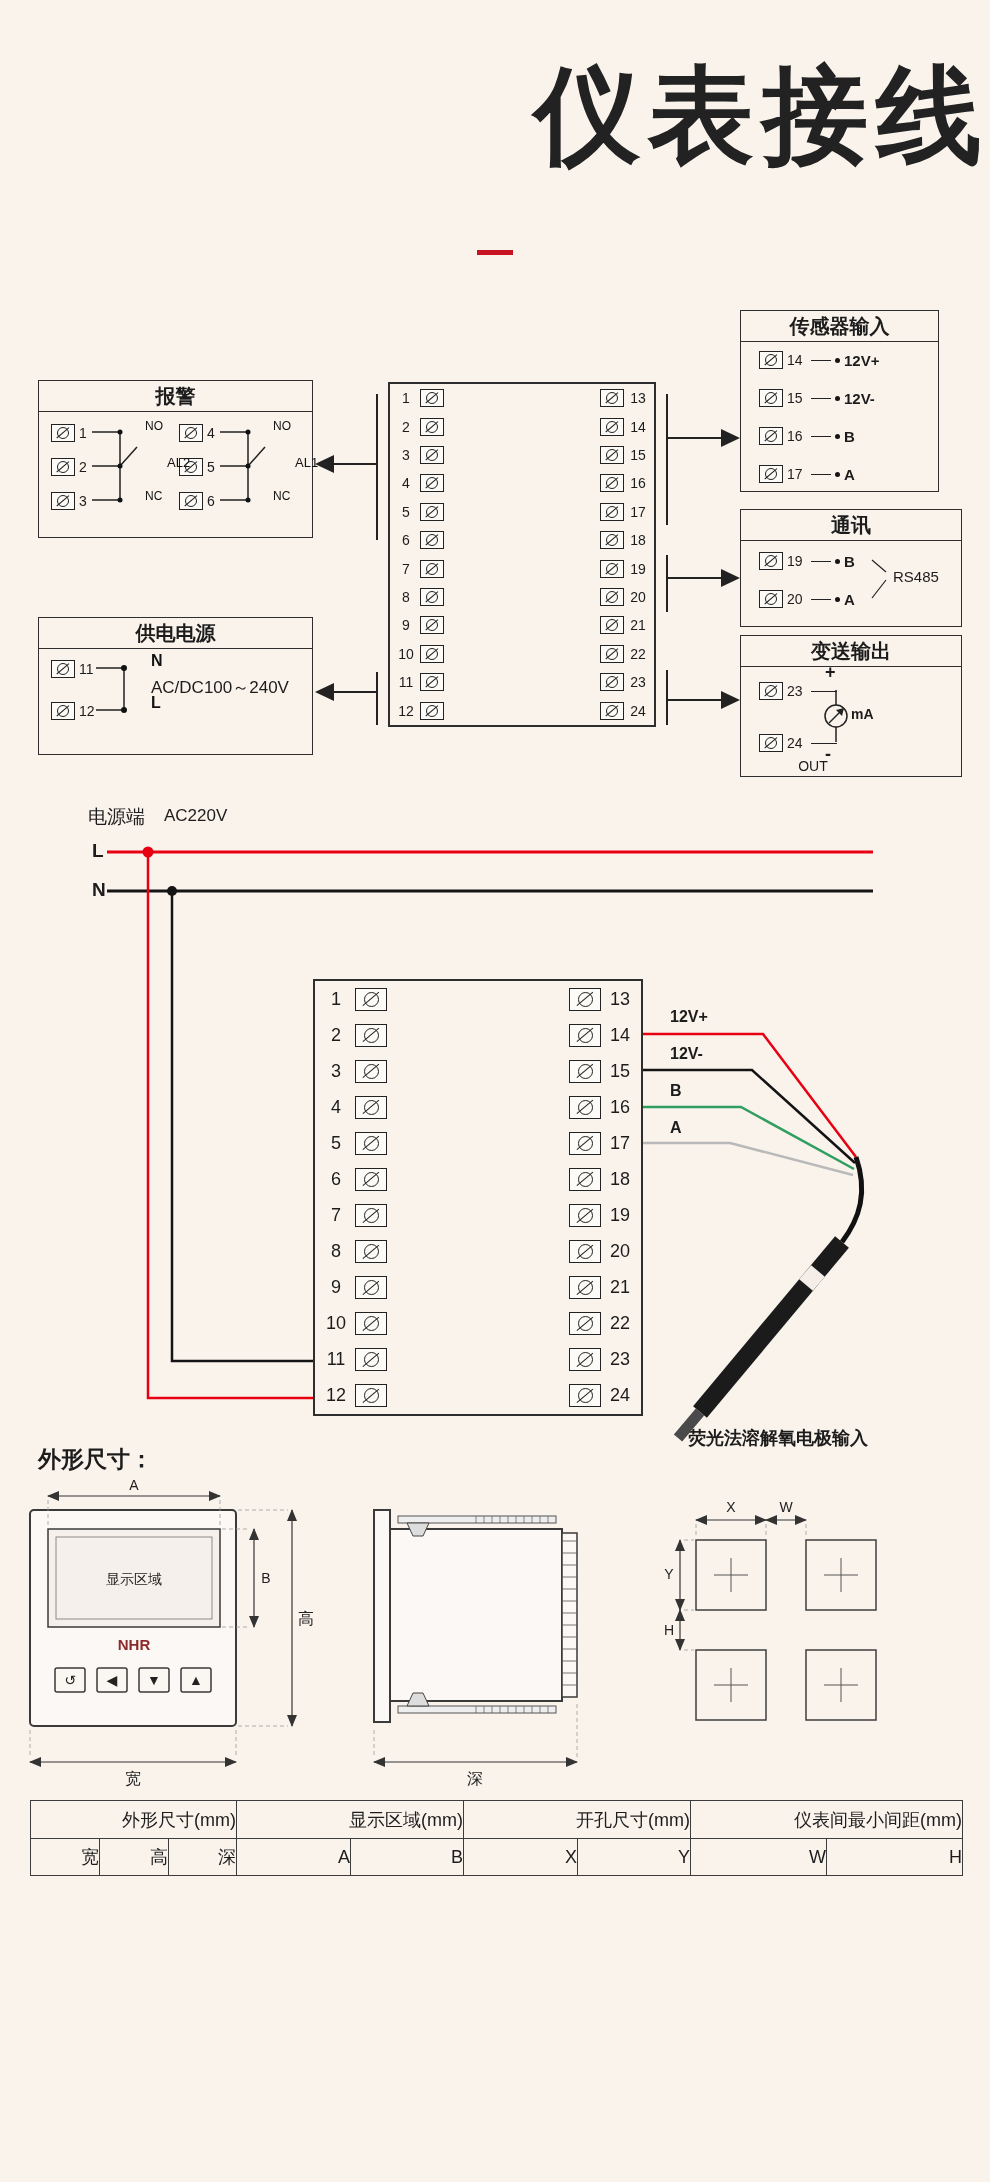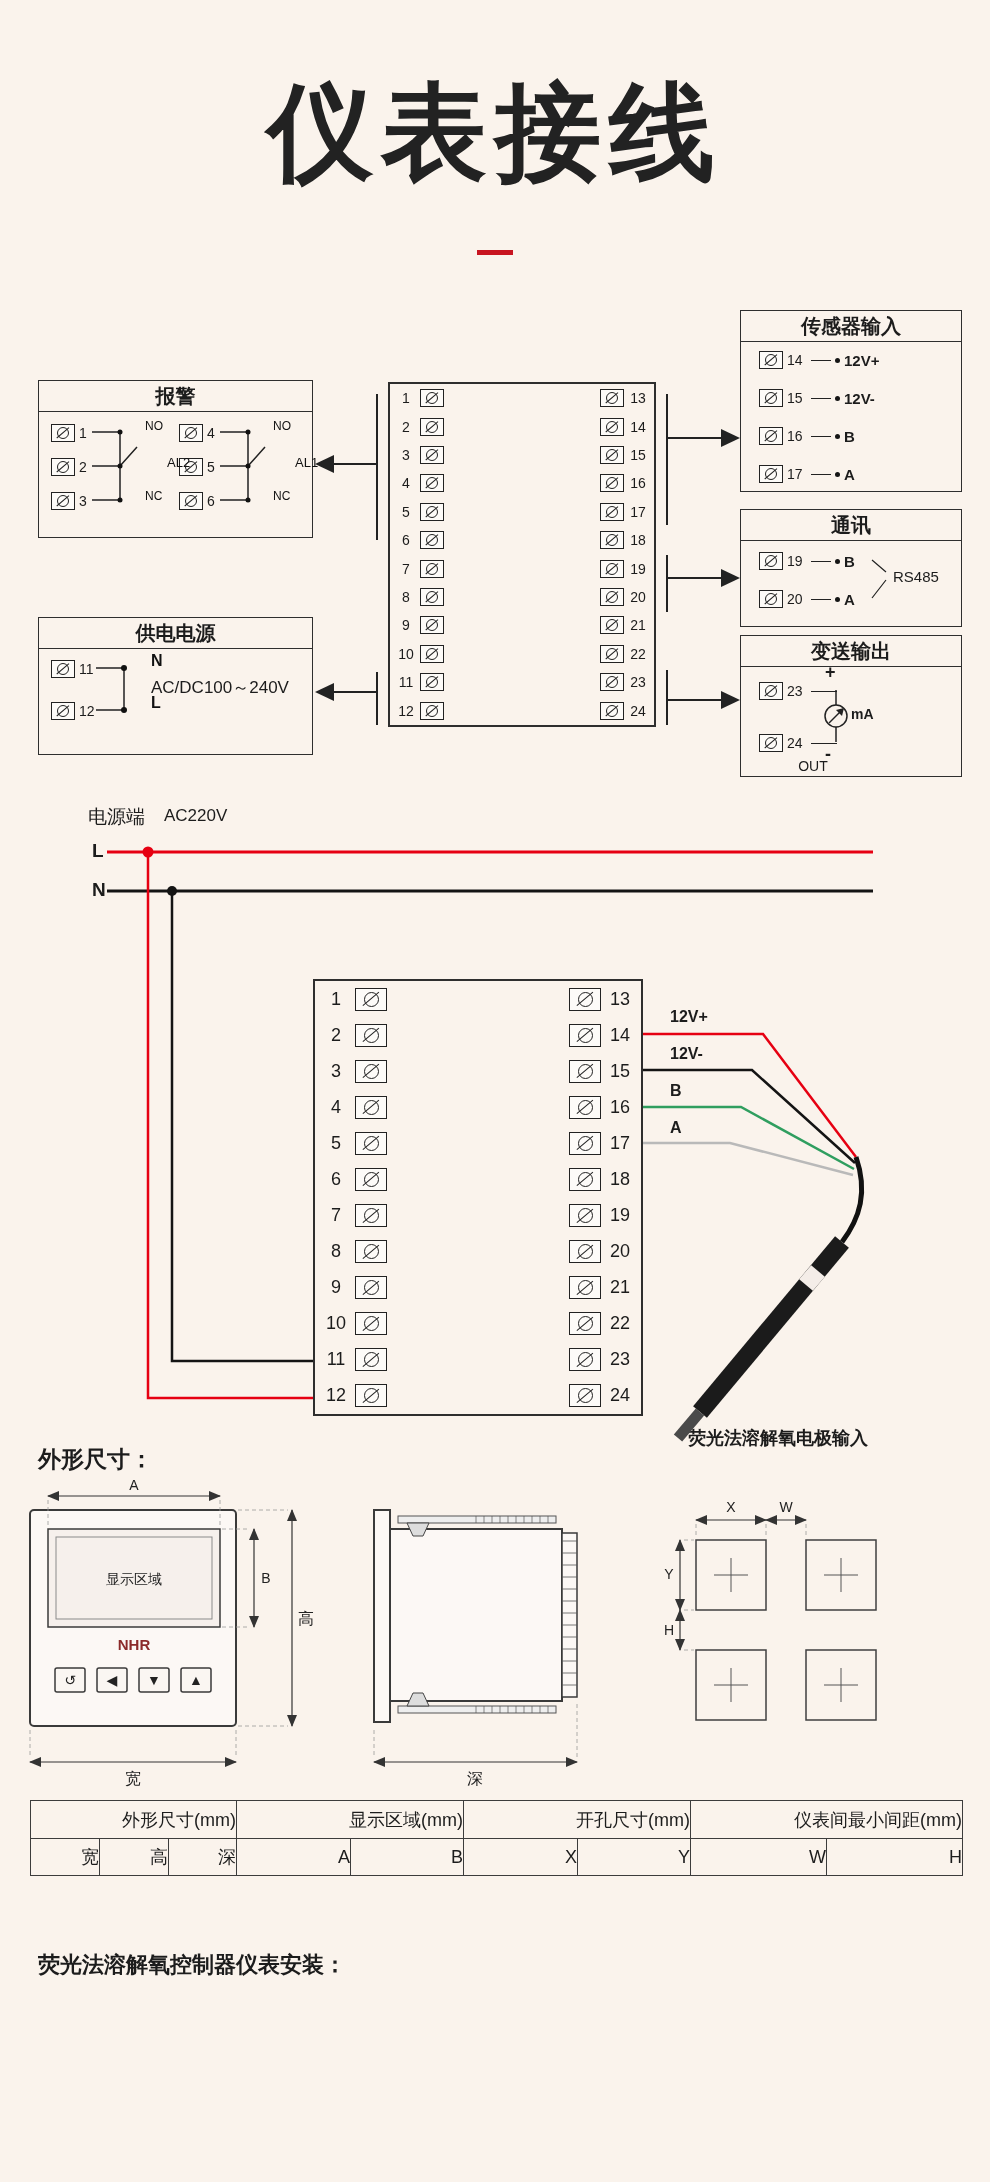--- a/index.html
+++ b/index.html
@@ -1,20 +1,20 @@
 <!DOCTYPE html>
 <html><head>
 <meta charset="utf-8">
 <style>
   html,body{margin:0;padding:0;background:#e8e4e0;}
   .page{position:relative;width:990px;height:2182px;background:#faf3ec;overflow:hidden;
         font-family:"Liberation Sans","DejaVu Sans",sans-serif;color:#1c1c1c;}
   .abs{position:absolute;}
   
-  .page-title{position:absolute;top:62px;left:0;right:0;text-align:center;
+  .page-title{position:absolute;top:45px;left:0;right:0;text-align:right;
               font-size:106px;font-weight:900;letter-spacing:8px;color:#222;}
   .title-dash{position:absolute;top:250px;left:477px;width:36px;height:5px;background:#c81420;}
   
   .overlay{position:absolute;left:0;top:0;pointer-events:none;z-index:5;}
   
   .box{position:absolute;border:1.6px solid #2e2e2e;box-sizing:border-box;z-index:2;}
   .box-title{height:30px;line-height:30px;text-align:center;font-weight:bold;font-size:20px;
              border-bottom:1.6px solid #2e2e2e;}
   
   .screw{position:relative;display:inline-block;width:24px;height:18px;border:1.5px solid #222;
@@ -323,21 +323,21 @@
         <span class="screw"></span>
         <span class="tnum">23</span>
       </div>
         <div class="trow">
         <span class="screw"></span>
         <span class="tnum">24</span>
       </div>
       </div>
   </div>
 
-  <div class="box" style="left:740px;top:310px;width:222px;height:182px">
+  <div class="box" style="left:740px;top:310px;width:199px;height:182px">
     <div class="box-title">传感器输入</div>
     <div class="rows srows">
 
     <div class="srow">
         <span class="screw"></span>
         <span class="snum">14</span>
         <span class="wireln"></span>
         <span class="dot"></span>
         <span class="slabel">12V+</span>
       </div>
@@ -708,21 +708,20 @@
       <td>A</td>
       <td>B</td>
       <td>X</td>
       <td>Y</td>
       <td>W</td>
       <td>H</td>
     </tr>
   </tbody>
     </table>
 
-  <div class="abs install-title">荧光法溶解氧控制器仪表安装：</div>
   <div class="abs install-body">
 
   <div class="iline"></div>
       <div class="iline"></div>
       <div class="iline"></div>
     </div>
 
 </div>
 
 </body></html>

